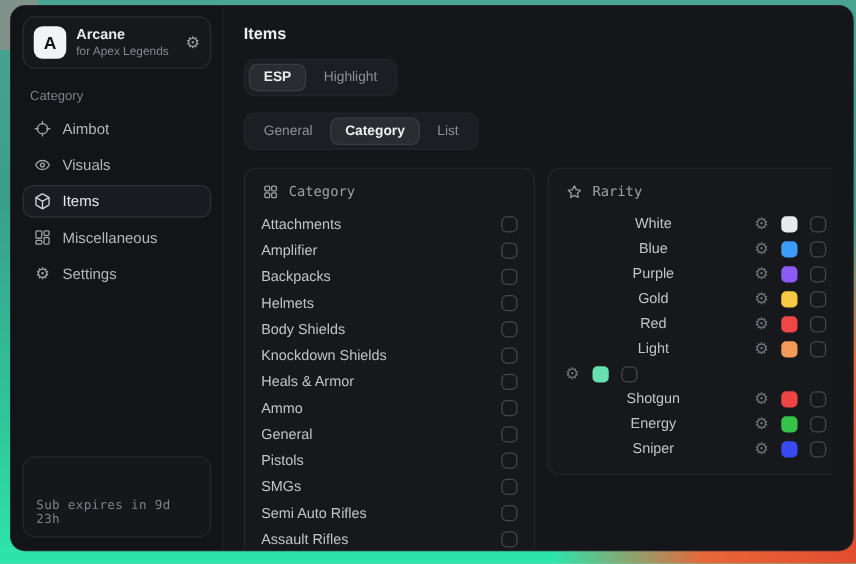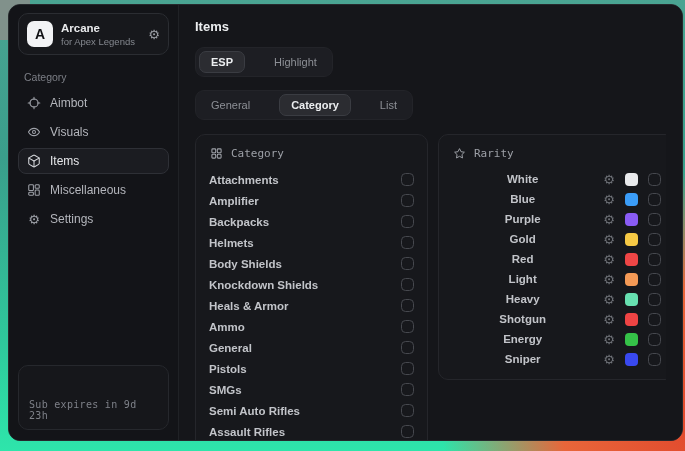--- a/index.html
+++ b/index.html
@@ -44,37 +44,37 @@
 
   .side-spacer { flex:1; }
   .footer-card { border:1px solid #26282d; border-radius:10px; background:#16171b; padding:8px 10px; }
   .footer-line1 { font-family:"DejaVu Sans Mono",monospace; font-size:10px; color:#7e8189; letter-spacing:.3px;margin-top:25px; }
   .footer-line2 { margin-top:5px; font-size:10.5px; color:#c7c9ce; }
 
   
   .main { flex:1; background:#15161a; padding:14px 16px 0; display:flex; flex-direction:column; overflow:hidden; }
   .main-title { font-size:13px; font-weight:bold; color:#eceef0; }
 
-  .tab-group { margin-top:13px; align-self:flex-start; display:flex; gap:17px;
+  .tab-group { margin-top:13px; align-self:flex-start; display:flex; gap:2px;
     background:#1d1e23; border:1px solid #232429; border-radius:9px; padding:3px; }
   .tab { padding:4px 11px; border-radius:7px; font-size:11px; color:#8d9096;
     border:1px solid transparent; cursor:pointer; white-space:nowrap; }
   .tab.active { background:#2b2c31; border-color:#3a3c42; color:#eceef0; font-weight:bold; }
 
   .panels { margin-top:14px; display:flex; gap:10px; align-items:flex-start; flex:1; overflow:hidden; }
   .panel { background:#17181c; border:1px solid #25262b; border-radius:10px; padding:10px 13px; }
   .panel.category { width:233px; flex:none; }
   .panel.rarity { width:237px; flex:none; }
   .panel-header { display:flex; align-items:center; gap:8px; margin:2px 1px 9px;
     color:#9da0a7; font-family:"DejaVu Sans Mono",monospace; font-size:11px; }
   .panel-header .ph-icon { width:13px; height:13px; color:#9da0a7; display:grid; place-items:center; }
   .panel-header .ph-icon svg { width:13px; height:13px; }
 
   .cat-row { height:21px; display:flex; align-items:center; justify-content:space-between; }
-  .row-label { font-size:11.5px; color:#c2c4c9;font-weight:bold; }
+  .row-label { font-size:11.5px; color:#c2c4c9; }
   .checkbox { width:13px; height:13px; border:1.5px solid #46484e; border-radius:4.5px;
     flex:none; cursor:pointer; background:transparent; }
 
   .rar-row { height:20px; display:flex; align-items:center; gap:10px;text-align:center; }
   .rar-row .row-label { flex:1; }
   .mini-gear { color:#6e7177; font-size:11px; line-height:1; cursor:pointer;
     font-family:"DejaVu Sans",sans-serif; }
   .swatch { width:13px; height:13px; border-radius:4px; flex:none; cursor:pointer; }
 </style>
 </head>
@@ -284,21 +284,20 @@
     <span class="swatch" style="background: rgb(239, 70, 70);"></span>
     <span class="checkbox"></span>
   </div>
             <div class="rar-row">
     <span class="row-label">Light</span>
     <span class="mini-gear"><span class="uni">⚙</span></span>
     <span class="swatch" style="background: rgb(245, 154, 86);"></span>
     <span class="checkbox"></span>
   </div>
             <div class="rar-row">
-    <span class="row-label">Heavy</span>
     <span class="mini-gear"><span class="uni">⚙</span></span>
     <span class="swatch" style="background: rgb(103, 224, 176);"></span>
     <span class="checkbox"></span>
   </div>
             <div class="rar-row">
     <span class="row-label">Shotgun</span>
     <span class="mini-gear"><span class="uni">⚙</span></span>
     <span class="swatch" style="background: rgb(239, 68, 68);"></span>
     <span class="checkbox"></span>
   </div>

